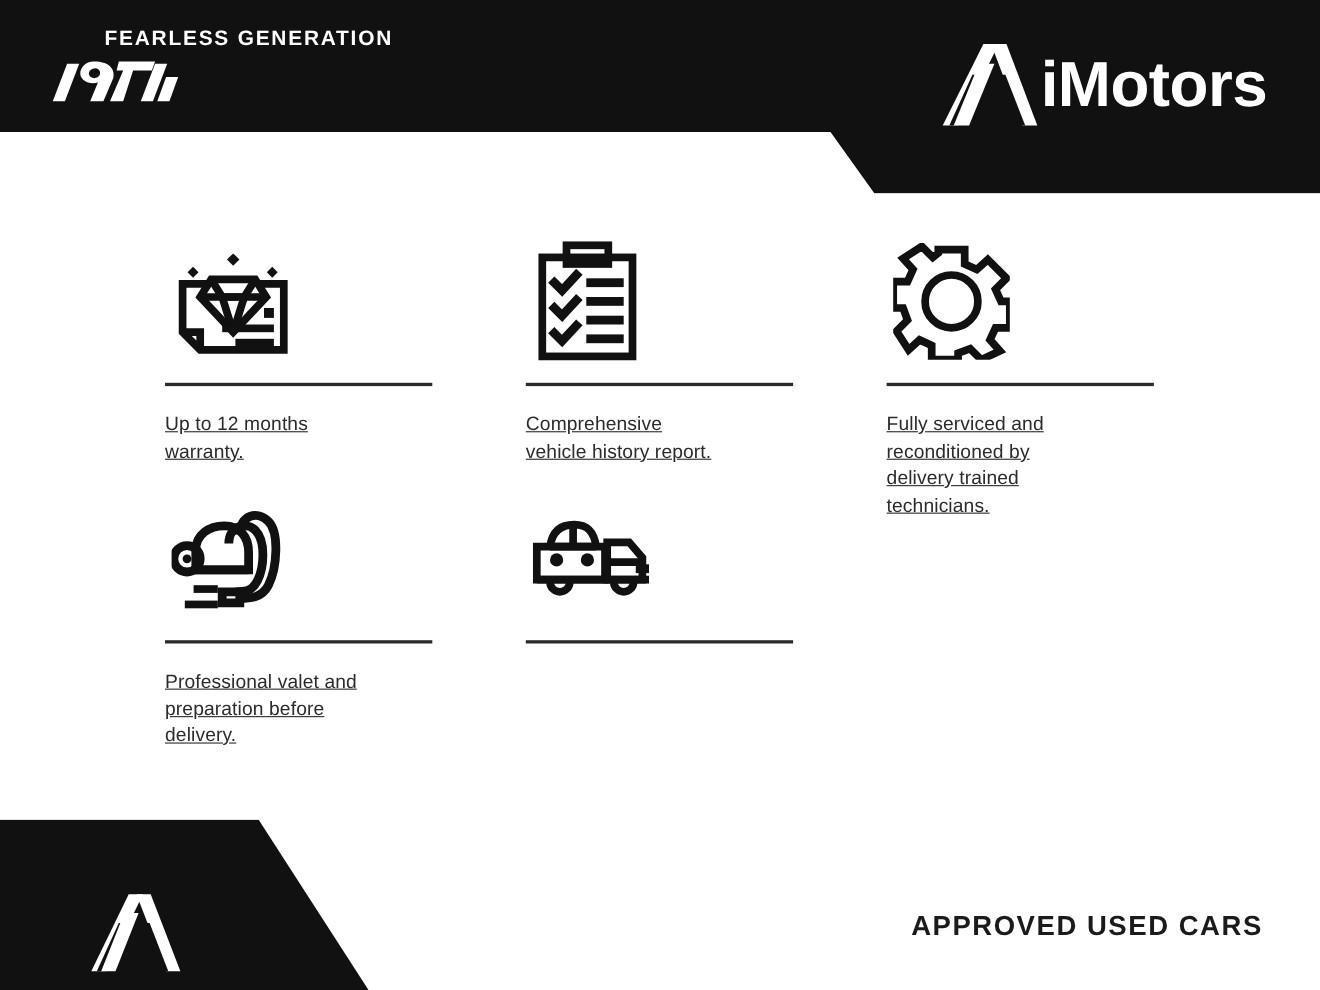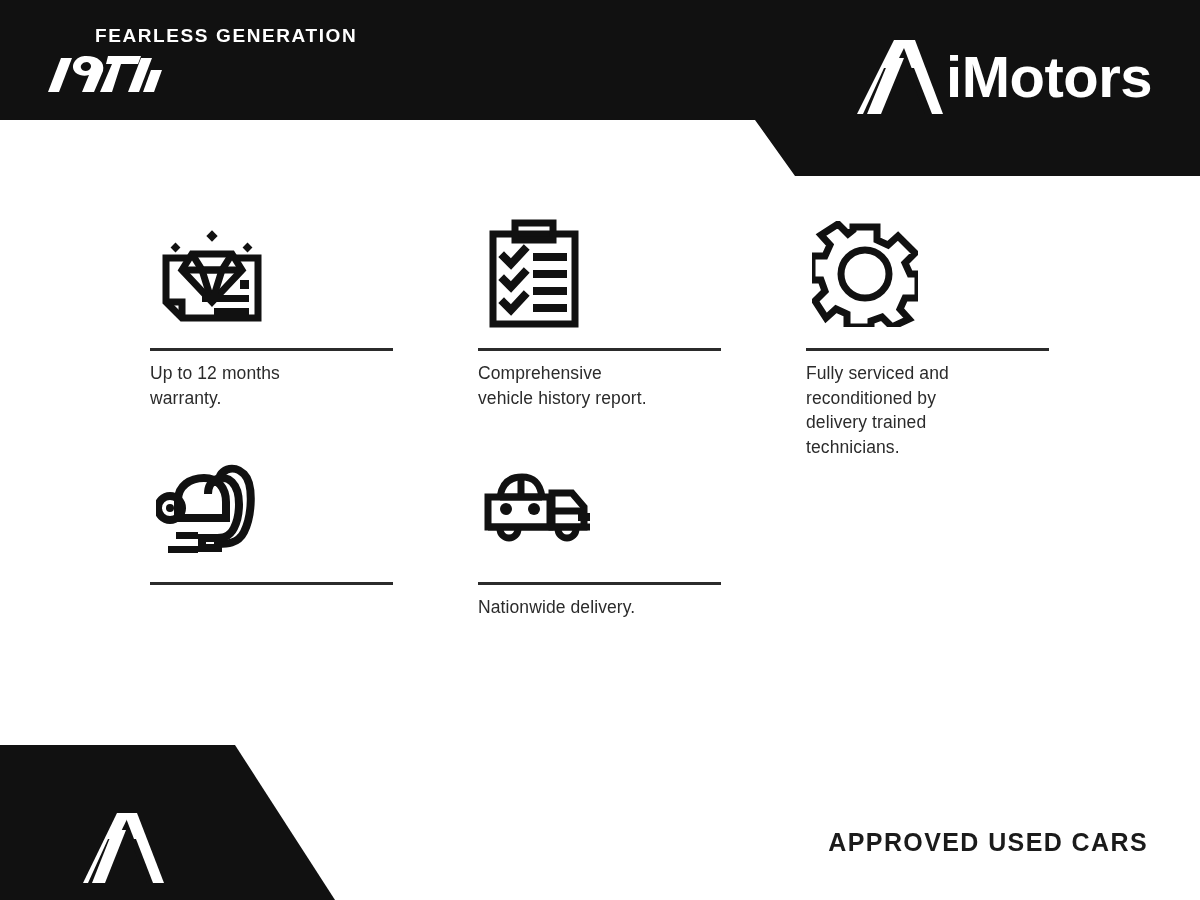--- a/index.html
+++ b/index.html
@@ -61,26 +61,27 @@
     display:flex; align-items:center; justify-content:flex-start;
     padding-left:6px;
   }
   .feature .icon-slot svg { display:block; }
   .feature .rule {
     width:243px; height:3px;
     background:#2b2b2b;
     margin-top:14px;
   }
   .feature .caption {
-    margin-top:10px;
+    margin-top:22px;
     font-size:17.5px;
     line-height:24.5px;
     color:#2b2b2b;
     letter-spacing:0.1px;
     white-space:pre-line;
+    text-decoration:underline;
   }
 
   .feat-0 { left:150px; top:38px; }
   .feat-1 { left:478px; top:38px; }
   .feat-2 { left:806px; top:38px; }
   .feat-3 { left:150px; top:272px; }
   .feat-4 { left:478px; top:272px; }
 
   
   .footer {
@@ -242,20 +243,23 @@
           <path d="M46 82 H62 V92 H46 Z"></path>
         </g>
         <g fill="#111111">
           <circle cx="14" cy="52" r="4"></circle>
           <rect x="20" y="76" width="22" height="7"></rect>
           <rect x="12" y="90" width="30" height="7"></rect>
         </g>
       </svg>
     </div>
     <div class="rule"></div>
+    <div class="caption">Professional valet and
+preparation before
+delivery.</div>
   </div>
 
   <div class="feature feat-4">
     <div class="icon-slot">
       <svg width="110" height="82" viewBox="0 0 110 82">
         <g fill="none" stroke="#111111" stroke-width="7" stroke-linejoin="miter">
 
           <path d="M4 30 H66 V60 H4 Z"></path>
 
           <path d="M16 30 C18 16 26 10 38 10 C50 10 56 16 58 30"></path>
@@ -271,21 +275,20 @@
           <path d="M74 62 a9 9 0 0 0 18 0"></path>
         </g>
         <g fill="#111111">
           <circle cx="22" cy="42" r="6"></circle>
           <circle cx="50" cy="42" r="6"></circle>
           <rect x="94" y="46" width="12" height="8"></rect>
         </g>
       </svg>
     </div>
     <div class="rule"></div>
-    <div class="caption">Nationwide delivery.</div>
   </div>
 
 </div>
 
 <div class="footer">
   <div class="footer-shape"></div>
   <div class="footer-mark">
     <svg viewBox="0 0 86 74" width="86" height="74" aria-label="iMotors logo mark">
       <g fill="#ffffff">
         <polygon points="37,2 50,2 16,72 3,72"></polygon>

